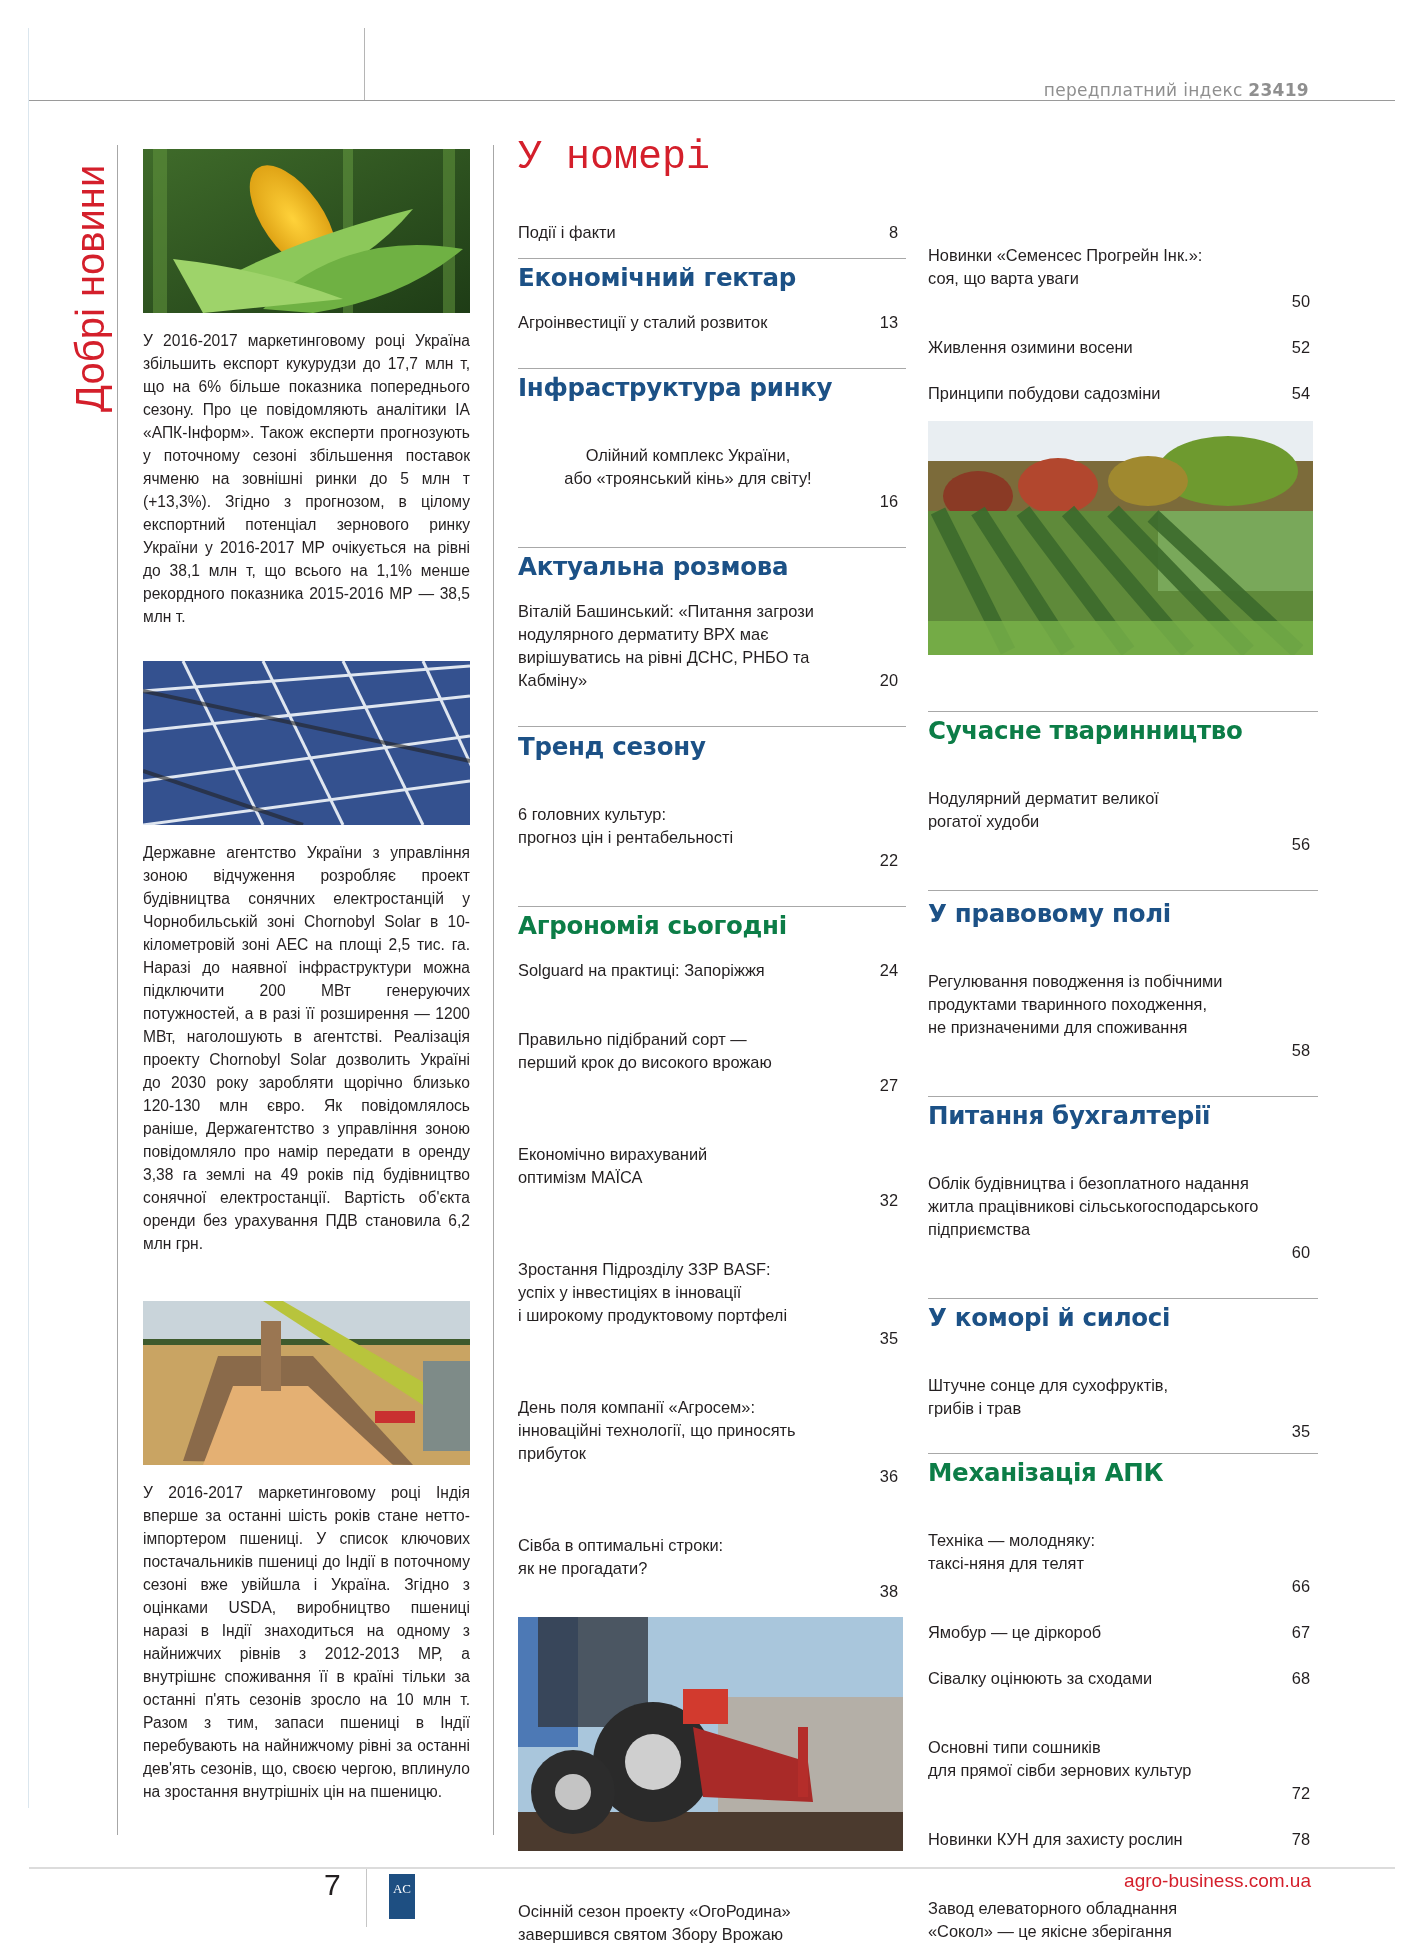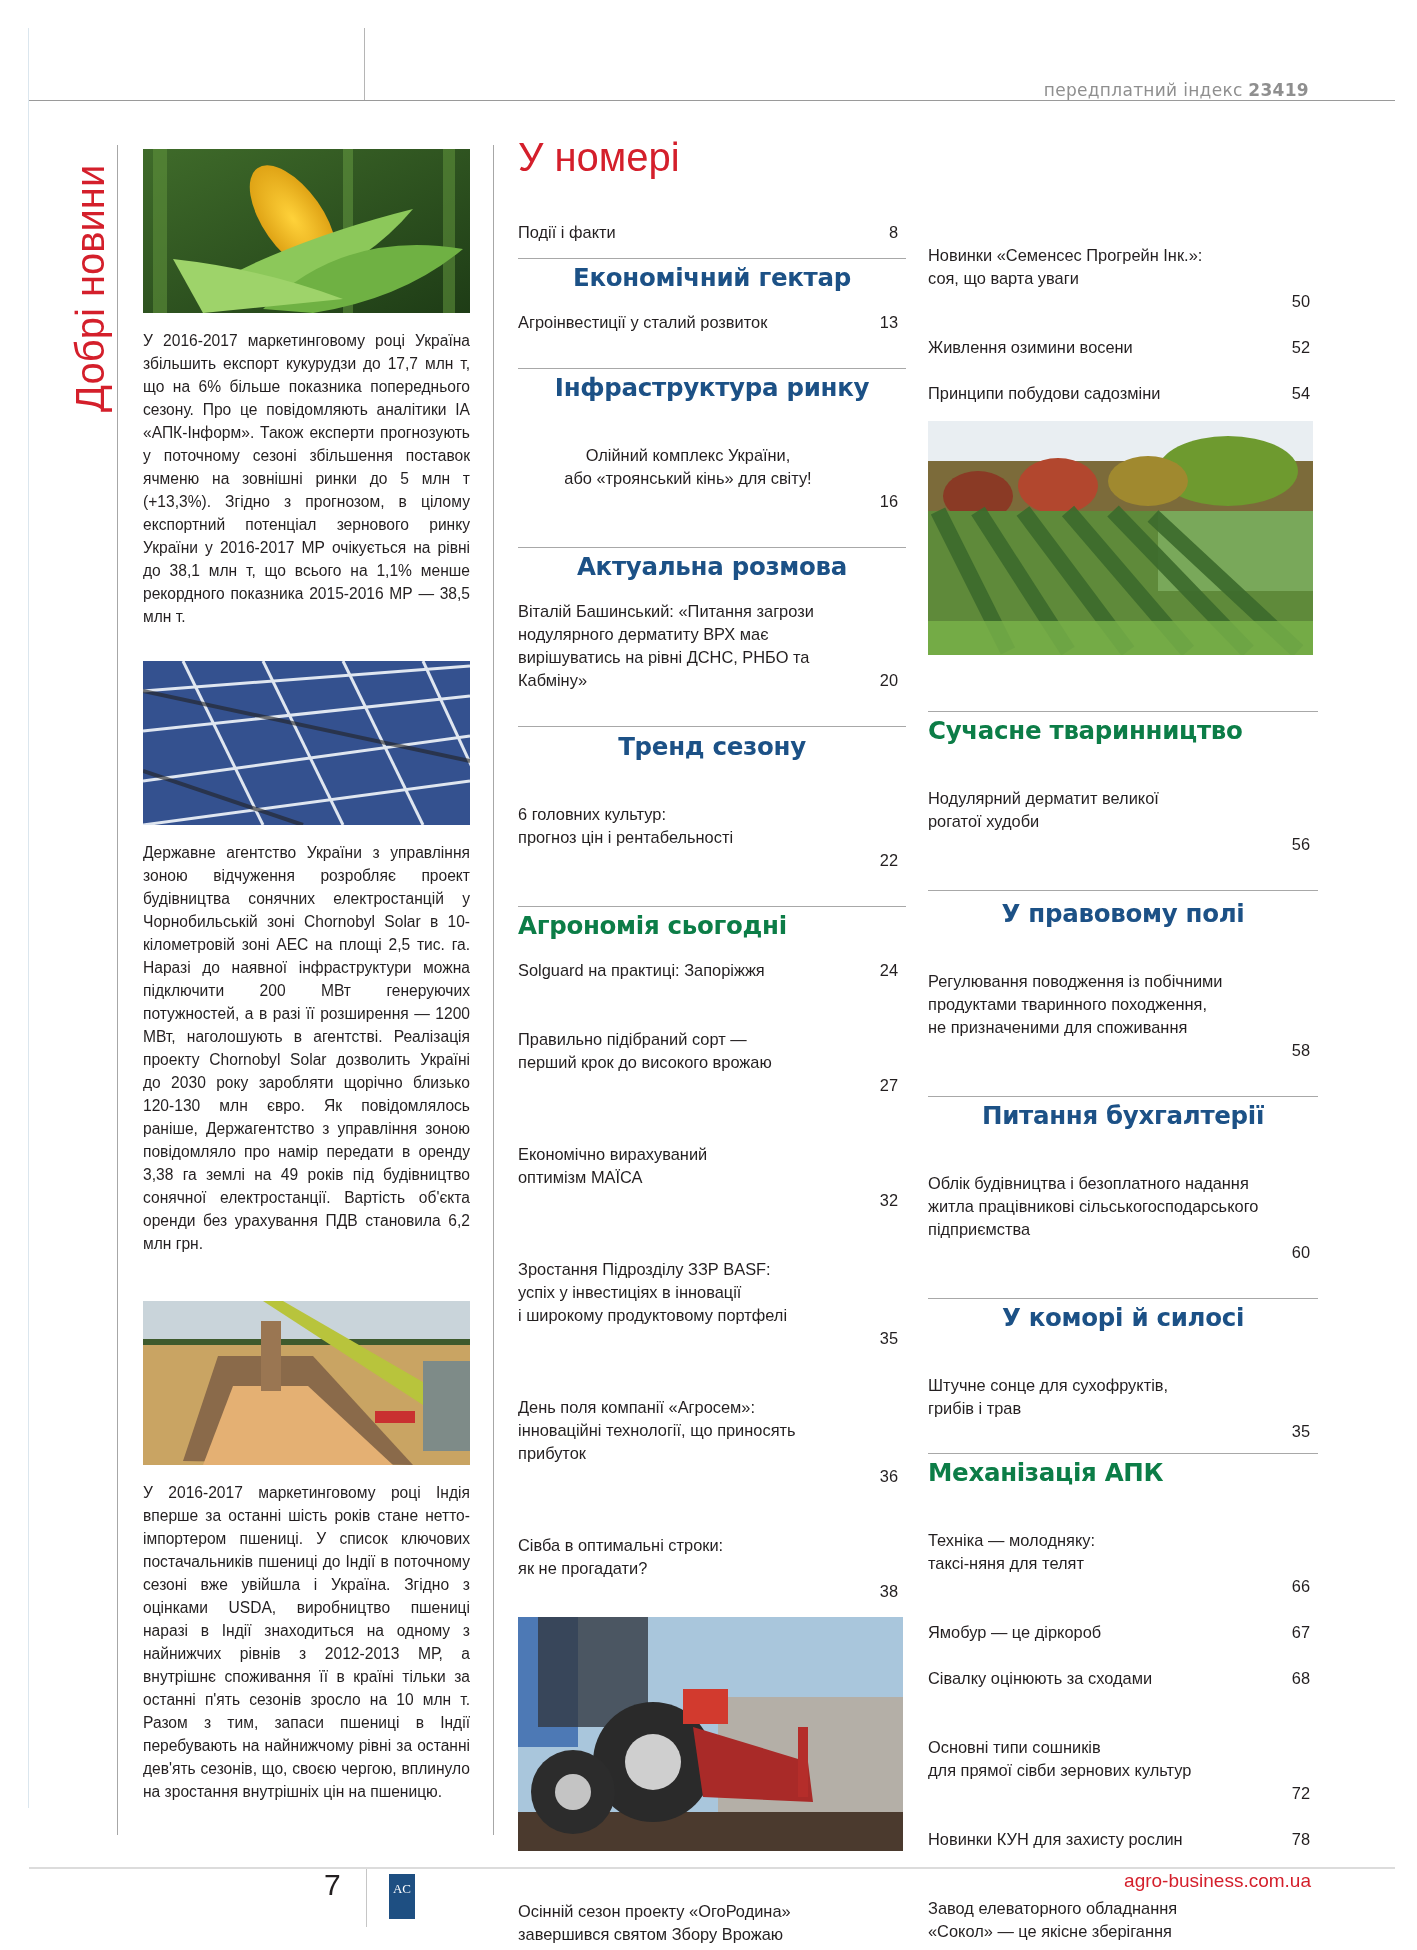--- a/index.html
+++ b/index.html
@@ -15,28 +15,28 @@
   .vdivider-left { position: absolute; left: 117px; top: 145px; width: 1px; height: 1690px; background: #a7a7a7; }
   .vdivider-mid { position: absolute; left: 493px; top: 145px; width: 1px; height: 1690px; background: #a7a7a7; }
 
   .section-vertical { position: absolute; left: 66px; top: 142px; width: 48px; height: 270px; }
   .section-vertical span { position: absolute; left: 0; top: 270px; transform-origin: 0 0; transform: rotate(-90deg); white-space: nowrap; font-size: 40px; color: #d41f2b; font-family: "Liberation Sans", sans-serif; width: 270px; line-height: 48px; }
 
   .news-col { position: absolute; left: 143px; width: 327px; }
   .news-img { width: 327px; border: 0; display: block; }
   .news-text { font-size: 15.6px; line-height: 23px; color: #231f20; text-align: justify; margin-top: 16px; font-family: "Liberation Sans", sans-serif; }
 
-  .toc-title { position: absolute; left: 518px; top: 135px; font-size: 40px; color: #d41f2b; font-family: Liberation Sans, sans-serif; }
+  .toc-title { position: absolute; left: 518px; top: 135px; font-size: 40px; color: #d41f2b; font-family: Liberation Mono, monospace; }
 
   .toc-col { position: absolute; width: 388px; }
   .toc-item { position: relative; font-size: 16.4px; line-height: 23px; color: #231f20; padding-right: 48px; font-family: "Liberation Sans", sans-serif; }
   .toc-item .page { position: absolute; right: 8px; bottom: 0; }
   .toc-sep { height: 1px; background: #a8a8a8; }
   .toc-head { font-size: 24.5px; font-weight: bold; line-height: 32px; font-family: "DejaVu Sans", sans-serif; letter-spacing: -0.3px; }
-  .blue { color: #1c5186; text-align: center; }
+  .blue { color: #1c5186; }
   .green { color: #0c7d47; }
 
   .footer-rule { position: absolute; left: 29px; top: 1867px; width: 1366px; height: 2px; background: #dcdcdc; }
   .footer-vline { position: absolute; left: 366px; top: 1869px; width: 1px; height: 58px; background: #c6c6c6; }
   .page-number { position: absolute; left: 324px; top: 1868px; font-size: 30px; color: #231f20; font-family: "Liberation Sans", sans-serif; }
   .ac-logo { position: absolute; left: 389px; top: 1874px; width: 26px; height: 45px; background: #1e4f82; color: #fff; font-family: "Liberation Serif", serif; font-size: 13px; text-align: center; line-height: 30px; }
   .site-url { position: absolute; right: 106px; top: 1870px; font-size: 19px; color: #d41f2b; font-family: "Liberation Sans", sans-serif; }
 </style>
 </head>
 <body>

